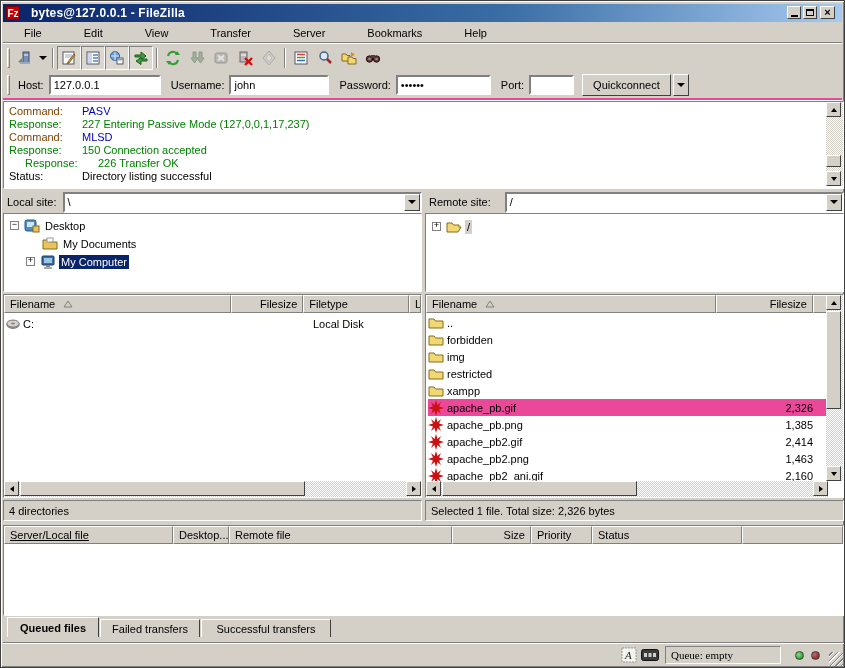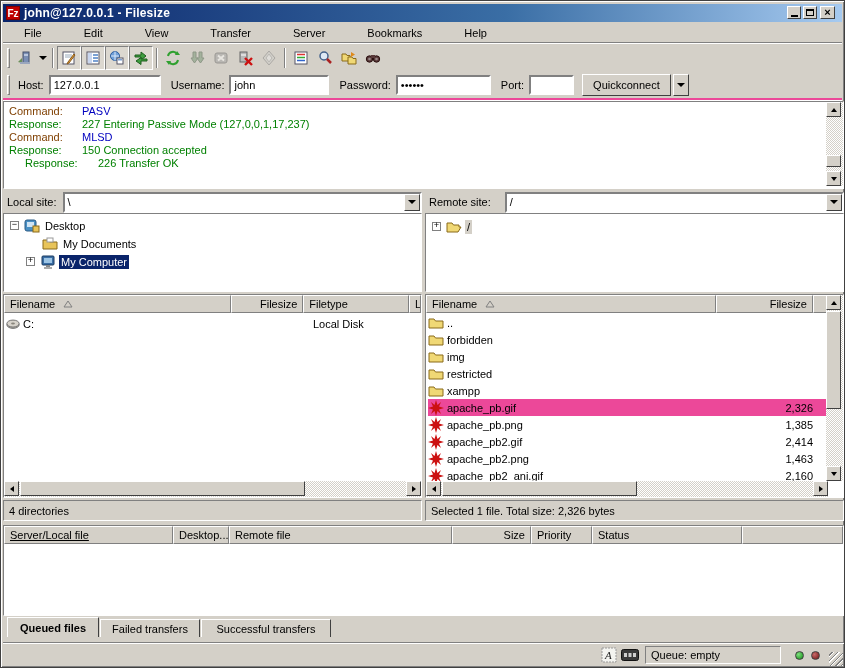--- a/index.html
+++ b/index.html
@@ -1,21 +1,21 @@
 <!DOCTYPE html>
 <html><head>
 <meta charset="utf-8">
 <style>
   * { margin:0; padding:0; box-sizing:border-box; }
   html,body { width:845px; height:668px; }
   body { font-family:"Liberation Sans", sans-serif; font-size:11px; background:#d4d0c8; color:#000; overflow:hidden; }
   .abs { position:absolute; }
   .window { position:absolute; inset:0; background:#d4d0c8; border:1px solid #404040; box-shadow: inset 1px 1px 0 #ffffff, inset -1px -1px 0 #808080; }
   .field { border:2px solid; border-color:#808080 #ffffff #ffffff #808080; background:#fff; }
-  .titlebar { left:2px; top:3px; width:839px; height:18px; background:linear-gradient(90deg,#0a246a,#3a6ea5 60%,#a6caf0); display:flex; align-items:center; padding-left:3px; }
+  .titlebar { left:2px; top:3px; width:839px; height:18px; background:linear-gradient(90deg,#0a246a,#3a6ea5 60%,#a6caf0); display:flex; align-items:center; padding-left:3px;gap:7px; }
   .title-text { color:#fff; font-weight:bold; font-size:12px; margin-left:4px; letter-spacing:0.2px; }
   .logo { width:14px; height:14px; background:#bf0000; color:#fff; font-weight:bold; font-size:10px; text-align:center; line-height:14px; border:1px solid #800000; }
   .tbtn { position:absolute; top:5px; width:14px; height:13px; background:#d4d0c8; border:1px solid; border-color:#ffffff #404040 #404040 #ffffff; font-size:9px; line-height:10px; text-align:center; font-weight:bold; }
   .menubar { left:2px; top:22px; width:839px; height:20px; display:flex; align-items:center; border-bottom:1px solid #808080; box-shadow:0 1px 0 #ffffff; }
   .menu-item { padding:3px 21px; }
   .toolbar { left:2px; top:43px; width:839px; height:27px; display:flex; align-items:center; padding-left:2px; }
   .tsep { width:2px; height:20px; margin:0 3px; border-left:1px solid #808080; border-right:1px solid #ffffff; }
   .grip { width:3px; height:20px; margin:0 2px; border:1px solid; border-color:#ffffff #808080 #808080 #ffffff; }
   .tool { width:24px; height:24px; display:flex; align-items:center; justify-content:center; }
   .tool.pressed { border:1px solid; border-color:#808080 #ffffff #ffffff #808080; background:#dcd8d0; }
@@ -70,21 +70,21 @@
   .icon16 { width:16px; height:16px; flex:0 0 16px; }
   .icon14 { width:14px; height:14px; flex:0 0 14px; }
 </style>
 </head>
 <body>
 
 <div class="window">
 
   <div class="abs titlebar">
     <div class="logo">Fz</div>
-    <span class="title-text">john@127.0.0.1 - Filesize</span>
+    <span class="title-text">bytes@127.0.0.1 - FileZilla</span>
   </div>
   <div class="tbtn" style="left:786px;">
       <div style="width:7px;height:2px;background:#000;margin:8px auto 0;"></div>
     </div>
   <div class="tbtn" style="left:802px;">
       <div style="width:8px;height:7px;border:1px solid #000;border-top:2px solid #000;margin:2px auto 0;"></div>
     </div>
   <div class="tbtn" style="left:819px;width:15px;font-size:11px;line-height:11px;">×</div>
 
   <div class="abs menubar">
@@ -224,20 +224,21 @@
         <div class="arrow-down"></div>
       </div>
   </div>
 
   <div class="abs log">
     <div class="log-line" style="top:3px;"><span class="log-label c-cmd-label">Command:</span><span class="c-cmd">PASV</span></div>
     <div class="log-line" style="top:16px;"><span class="log-label c-resp">Response:</span><span class="c-resp">227 Entering Passive Mode (127,0,0,1,17,237)</span></div>
     <div class="log-line" style="top:29px;"><span class="log-label c-cmd-label">Command:</span><span class="c-cmd">MLSD</span></div>
     <div class="log-line" style="top:42px;"><span class="log-label c-resp">Response:</span><span class="c-resp">150 Connection accepted</span></div>
     <div class="log-line" style="top:55px;margin-left:16px;"><span class="log-label c-resp">Response:</span><span class="c-resp">226 Transfer OK</span></div>
+    <div class="log-line" style="top:68px;"><span class="log-label c-status">Status:</span><span class="c-status">Directory listing successful</span></div>
     <div class="vscroll" style="right:0;top:0;height:84px;">
       <div class="sbtn" style="top:0;left:0;width:15px;height:15px;">
           <div class="tri-up"></div>
         </div>
       <div class="thumb" style="left:0;top:53px;width:15px;height:12px;"></div>
       <div class="sbtn" style="bottom:0;left:0;width:15px;height:15px;">
           <div class="tri-dn"></div>
         </div>
     </div>
   </div>
@@ -485,21 +486,21 @@
     <svg width="16" height="16" viewBox="0 0 16 16" style="margin-right:4px;">
       <rect x="1" y="1" width="14" height="14" fill="#f4f4f0" stroke="#999" stroke-dasharray="2 1"></rect>
       <text x="4" y="12" font-size="11" font-style="italic" font-family="Liberation Serif, serif" fill="#222">A</text>
     </svg>
     <svg width="18" height="12" viewBox="0 0 18 12" style="margin-right:6px;">
       <rect x="0.5" y="0.5" width="17" height="11" rx="2" fill="#3a3a3a" stroke="#111"></rect>
       <rect x="3" y="4" width="3" height="4" fill="#cfcfcf"></rect>
       <rect x="7.5" y="4" width="3" height="4" fill="#cfcfcf"></rect>
       <rect x="12" y="4" width="3" height="4" fill="#cfcfcf"></rect>
     </svg>
-    <div class="sb-panel" style="width:136px;">
+    <div class="sb-panel" style="width:116px;font-family:Liberation Serif, serif;">
       <span>Queue: empty</span>
     </div>
     <div class="led" style="margin-left:14px; background:radial-gradient(circle at 35% 35%, #7fe07f, #128a12);"></div>
     <div class="led" style="margin-left:7px; margin-right:24px; background:radial-gradient(circle at 35% 35%, #c86a6a, #6e1212);"></div>
   </div>
   <div class="resize-grip"></div>
 
 </div>
 
 </body></html>

